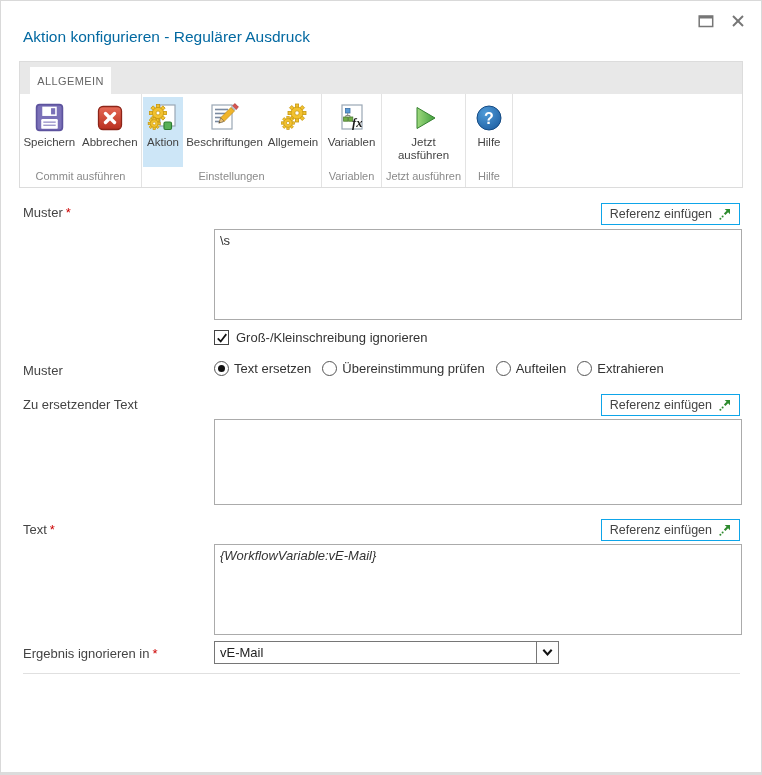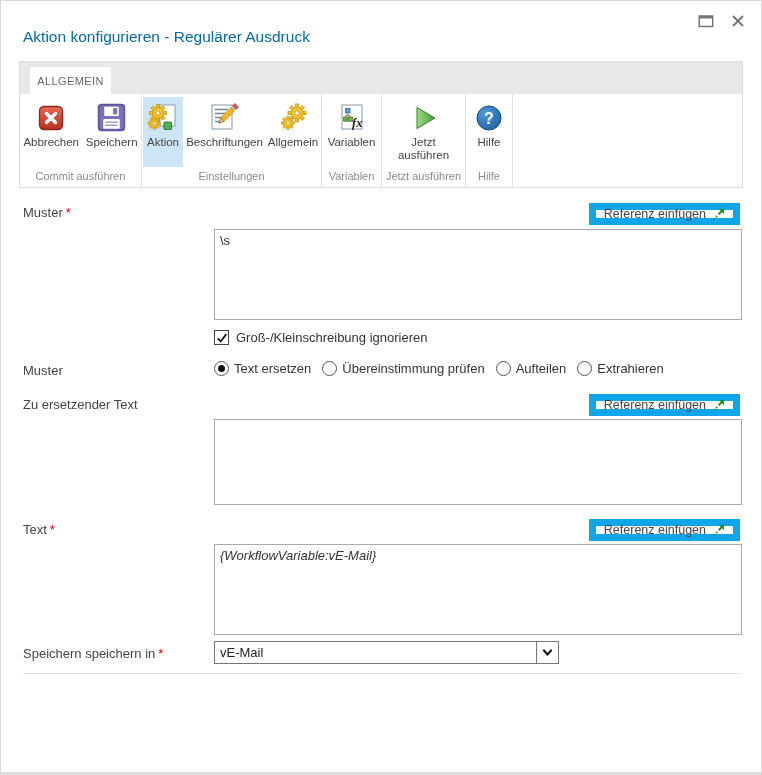--- a/index.html
+++ b/index.html
@@ -29,21 +29,21 @@
     white-space:nowrap;overflow:hidden;}
   .rbtn{display:flex;flex-direction:column;align-items:center;padding:2px 3px;margin:0 1px;cursor:pointer;min-width:34px;}
   .rbtn .ic{height:37px;display:flex;align-items:center;justify-content:center;}
   .rbtn .lbl{font-size:11.5px;color:#444;text-align:center;line-height:13px;max-width:78px;}
   .rbtn.selected{background:#cde6f7;height:66px;}
 
   
   .flabel{position:absolute;left:22px;font-size:13px;color:#444;}
   .req{color:#cc0000;margin-left:3px;}
   .refbtn{position:absolute;right:21px;height:22px;box-sizing:border-box;background:#fff;
-    border:7px solid #0ea5e9;display:flex;align-items:center;gap:6px;padding:0 8px;
+    border:1px solid #0ea5e9;display:flex;align-items:center;gap:6px;padding:0 8px;
     font-size:12.5px;color:#444;cursor:pointer;}
   textarea.tx{position:absolute;left:213px;width:528px;box-sizing:border-box;border:1px solid #ababab;
     resize:none;font-family:"Liberation Sans",sans-serif;font-size:13px;color:#333;padding:3px 5px;outline:none;}
   .checkrow{position:absolute;left:213px;top:329px;display:flex;align-items:center;gap:7px;cursor:pointer;}
   .checkbox{width:15px;height:15px;box-sizing:border-box;border:1px solid #444;background:#fff;
     display:flex;align-items:center;justify-content:center;}
   .checkrow .clabel,.radio-opt span.rlabel{font-size:13px;color:#333;}
   .radiorow{position:absolute;left:213px;top:360px;display:flex;align-items:flex-end;gap:11px;}
   .radio-opt{display:flex;align-items:center;gap:5px;cursor:pointer;}
   .radio{width:15px;height:15px;box-sizing:border-box;border:1px solid #555;border-radius:50%;
@@ -80,46 +80,46 @@
   <div class="tabstrip">
     <div class="tab">ALLGEMEIN</div>
   </div>
 
   <div class="ribbon">
 
     <div class="rgroup g1">
       <div class="g-buttons">
         <div class="rbtn">
           <span class="ic">
+            <svg width="31" height="31" viewBox="0 0 30 30">
+              <rect x="2.5" y="2.5" width="25" height="25" rx="3" fill="#7b71b8" stroke="#5d539e" stroke-width="1.6"></rect>
+              <rect x="8" y="4.5" width="14" height="9" fill="#ffffff"></rect>
+              <rect x="16.5" y="6" width="4" height="6" fill="#7b71b8"></rect>
+              <rect x="7" y="16.5" width="16" height="9.5" rx="1.2" fill="#ffffff"></rect>
+              <line x1="9" y1="19.5" x2="21" y2="19.5" stroke="#9a93c9" stroke-width="1.3"></line>
+              <line x1="9" y1="22.5" x2="21" y2="22.5" stroke="#9a93c9" stroke-width="1.3"></line>
+            </svg>
+          </span>
+          <span class="lbl">Speichern</span>
+        </div>
+        <div class="rbtn">
+          <span class="ic">
             <svg width="30" height="30" viewBox="0 0 30 30">
               <defs>
                   <linearGradient id="gr" x1="0" y1="0" x2="0" y2="1">
                 <stop offset="0" stop-color="#e66a57"></stop>
                     <stop offset="1" stop-color="#b92f1f"></stop>
               </linearGradient>
                 </defs>
               <rect x="3.5" y="3.5" width="23" height="23" rx="4.5" fill="url(#gr)" stroke="#8c2418" stroke-width="1.3"></rect>
               <line x1="10.5" y1="10.5" x2="19.5" y2="19.5" stroke="#fff" stroke-width="3.4" stroke-linecap="round"></line>
               <line x1="19.5" y1="10.5" x2="10.5" y2="19.5" stroke="#fff" stroke-width="3.4" stroke-linecap="round"></line>
             </svg>
           </span>
           <span class="lbl">Abbrechen</span>
-        </div>
-        <div class="rbtn">
-          <span class="ic">
-            <svg width="31" height="31" viewBox="0 0 30 30">
-              <rect x="2.5" y="2.5" width="25" height="25" rx="3" fill="#7b71b8" stroke="#5d539e" stroke-width="1.6"></rect>
-              <rect x="8" y="4.5" width="14" height="9" fill="#ffffff"></rect>
-              <rect x="16.5" y="6" width="4" height="6" fill="#7b71b8"></rect>
-              <rect x="7" y="16.5" width="16" height="9.5" rx="1.2" fill="#ffffff"></rect>
-              <line x1="9" y1="19.5" x2="21" y2="19.5" stroke="#9a93c9" stroke-width="1.3"></line>
-              <line x1="9" y1="22.5" x2="21" y2="22.5" stroke="#9a93c9" stroke-width="1.3"></line>
-            </svg>
-          </span>
-          <span class="lbl">Speichern</span>
         </div>
       </div>
       <div class="g-label">Commit ausführen</div>
     </div>
 
     <div class="rgroup g2">
       <div class="g-buttons">
         <div class="rbtn selected">
           <span class="ic">
             <svg width="32" height="32" viewBox="0 0 32 32">
@@ -325,21 +325,21 @@
     <span>Referenz einfügen</span>
     <svg width="13" height="13" viewBox="0 0 13 13">
       <path d="M12 1 L12 6.2 L10.1 4.3 L7.4 7 L5.9 5.5 L8.6 2.8 L6.7 1 Z" fill="#2e8b2e"></path>
       <circle cx="4.6" cy="8.6" r="1" fill="#2e8b2e"></circle>
       <circle cx="2.4" cy="10.8" r="1" fill="#2e8b2e"></circle>
     </svg>
   </div>
   <textarea class="tx" style="top: 543px; height: 91px; font-style: italic;" spellcheck="false">{WorkflowVariable:vE-Mail}</textarea>
 
   <div class="flabel" style="top:645px;">
-    <span>Speichern speichern in</span><span class="req">*</span>
+    <span>Ergebnis ignorieren in</span><span class="req">*</span>
   </div>
   <div class="select">
     <span class="val">vE-Mail</span>
     <span class="arrowbox">
       <svg width="13" height="13" viewBox="0 0 14 14">
         <path d="M2.5 4 L7 9 L11.5 4" fill="none" stroke="#111" stroke-width="2.2"></path>
       </svg>
     </span>
   </div>
 

